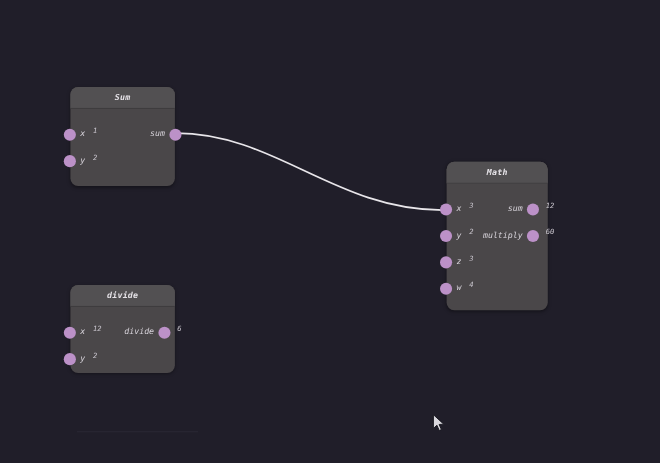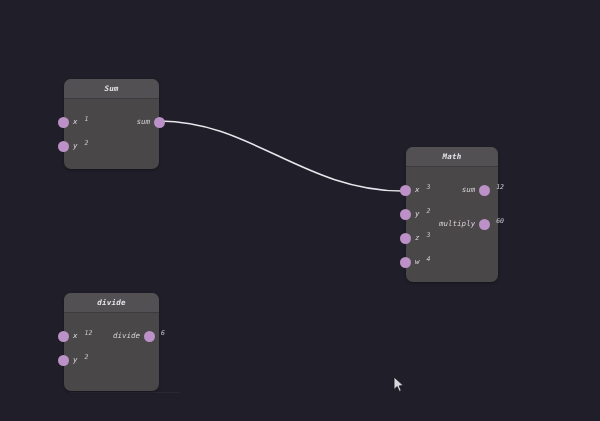--- a/index.html
+++ b/index.html
@@ -185,28 +185,28 @@
           <div class="port-row in" style="top: 88px;">
             <div class="port-dot"></div>
             <span class="port-name">w</span>
             <span class="port-val">4</span>
           </div>
           <div class="port-row out" style="top: 16px;">
             <div class="port-dot"></div>
             <span class="port-name">sum</span>
             <span class="port-val">12</span>
           </div>
-          <div class="port-row out" style="top: 50px;">
+          <div class="port-row out" style="top: 40px;">
             <div class="port-dot"></div>
             <span class="port-name">multiply</span>
             <span class="port-val">60</span>
           </div>
         </div>
       </div>
-      <div class="node" style="left: 64px; top: 259px; width: 95px; height: 98px; margin-top: 34px;">
+      <div class="node" style="left: 64px; top: 259px; width: 95px; height: 80px;">
         <div class="node-header">
           <div class="node-title">divide</div>
         </div>
         <div class="node-body">
           <div class="port-row in" style="top: 16px;">
             <div class="port-dot"></div>
             <span class="port-name">x</span>
             <span class="port-val">12</span>
           </div>
           <div class="port-row in" style="top: 40px;">

